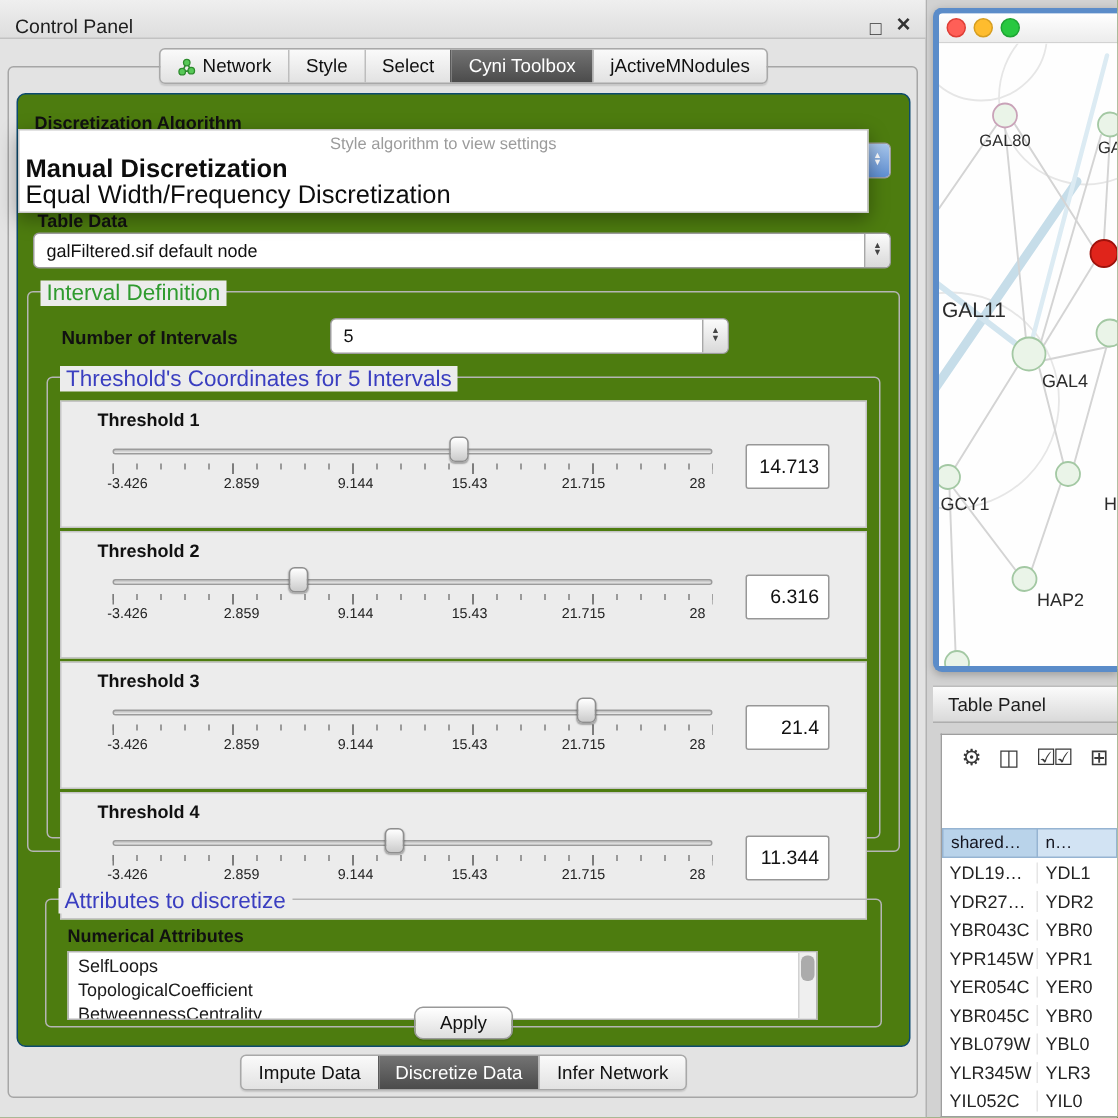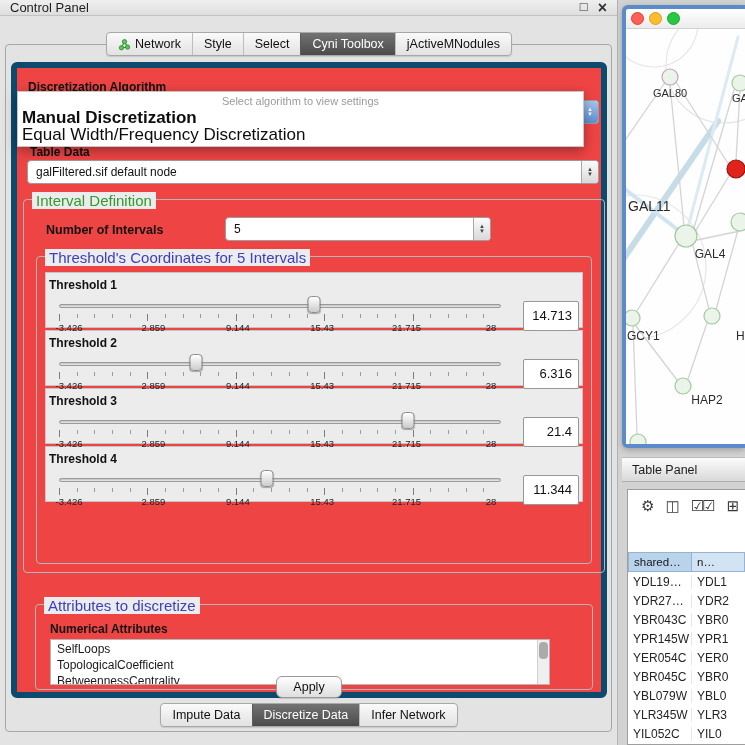--- a/index.html
+++ b/index.html
@@ -2,37 +2,37 @@
 <html><head>
 <meta charset="utf-8">
 <style>
   * { box-sizing: border-box; margin: 0; padding: 0; cursor: default; }
   html,body { width:745px; height:745px; }
   body { font-family: "Liberation Sans", sans-serif; background:#d6d6d6; }
   .screen { position:relative; width:745px; height:745px; overflow:hidden; background:#d2d2d2; }
 
   
   .control-panel { position:absolute; left:0; top:0; width:618px; height:745px; background:#e3e3e3; border-right:1px solid #b2b2b2; }
-  .cp-titlebar { height:16px; display:flex; align-items:flex-start; padding:0 10px; background:linear-gradient(#efefef,#dedede); border-bottom:1px solid #c2c2c2; }
+  .cp-titlebar { height:26px; display:flex; align-items:flex-end; padding:0 10px; background:linear-gradient(#efefef,#dedede); border-bottom:1px solid #c2c2c2; }
   .cp-title { font-size:13px; color:#1d1d1d; flex:1; }
   .win-ico { color:#333; margin-left:10px; font-size:13px; line-height:1; }
   .win-ico.close { font-size:16px; font-weight:bold; }
 
   .tabpane { position:absolute; left:5px; top:44px; width:607px; height:688px; border:1px solid #a6a6a6; border-radius:4px; }
 
   .tab-bar { position:absolute; left:0; width:618px; display:flex; justify-content:center; z-index:3; }
   .tab-bar.top { top:32px; }
   .tab-bar.bottom { top:703px; }
   .seg-wrap { display:flex; border:1px solid #a8a8a8; border-radius:4px; background:linear-gradient(#fafafa,#e2e2e2); overflow:hidden; box-shadow:0 1px 1px rgba(0,0,0,.12); }
   .tab { display:flex; align-items:center; gap:4px; padding:4px 11px; font-size:12.5px; color:#101010; border-left:1px solid #bdbdbd; white-space:nowrap; }
   .tab:first-child { border-left:none; }
   .tab.selected { background:linear-gradient(#737373,#4b4b4b); color:#fff; border-left-color:#5a5a5a; }
   .net-ico { width:13px; height:13px; display:block; }
 
-  .inner-panel { position:absolute; left:11px; top:62px; width:596px; height:636px; background:#ef4444; border:6px solid #0c4a6e; border-radius:6px; }
+  .inner-panel { position:absolute; left:11px; top:62px; width:596px; height:636px; background:#4d7c0f; border:1px solid #0c4a6e; border-radius:6px; }
 
   .algo-label { position:absolute; left:11px; top:12px; font-size:12px; font-weight:bold; color:#111; }
 
   
   .combo { position:absolute; height:24px; background:#fff; border:1px solid #9c9c9c; border-radius:4px; display:flex; align-items:center; overflow:hidden; }
   .combo-text { flex:1; font-size:12px; color:#111; padding-left:8px; white-space:nowrap; }
   .stepper { width:17px; align-self:stretch; border-left:1px solid #a8a8a8; background:linear-gradient(#fbfbfb,#d9d9d9); display:flex; flex-direction:column; align-items:center; justify-content:center; }
   .stepper span { font-size:6px; line-height:5px; color:#444; }
   .stepper.blue { background:linear-gradient(#a7c6ec,#5f8fd2); border-left:1px solid #5278ad; }
   .stepper.blue span { color:#fff; }
@@ -51,21 +51,21 @@
   .group { position:absolute; border:1px solid #b5b5b5; border-radius:4px; }
   .legend { position:absolute; top:-8px; left:8px; background:#ececec; padding:0 4px; font-size:15px; }
   .legend.green { color:#2f9b2f; }
   .legend.blue { color:#3a3ec0; }
   .fs-interval { left:6px; top:131px; width:582px; height:374px; }
   .noi-label { position:absolute; left:22px; top:23px; font-size:12.5px; font-weight:bold; color:#111; }
   .combo-intervals { left:201px; top:17px; width:266px; }
   .fs-thresh { left:12px; top:56px; width:556px; height:308px; }
   .thresholds-container { position:absolute; left:8px; right:8px; top:15px; }
 
-  .th-block { border:1px solid #c5c5c5; background:#ececec; height:56px; margin-bottom:2px; padding:5px 3px; }
+  .th-block { border:1px solid #c5c5c5; background:#ececec; height:85px; margin-bottom:2px; padding:5px 24px; }
   .th-label { font-size:12px; font-weight:bold; color:#111; margin-bottom:3px; }
   .th-row { display:flex; align-items:center; }
   .slider { position:relative; flex:1; height:42px; margin-right:12px; }
   .track { position:absolute; left:10px; right:10px; top:9px; height:4px; background:linear-gradient(#bdbdbd,#ededed); border:1px solid #9b9b9b; border-radius:3px; }
   .thumb { position:absolute; top:1px; width:13px; height:17px; background:linear-gradient(#ffffff,#cbcbcb); border:1px solid #8e8e8e; border-radius:4px; box-shadow:0 1px 1px rgba(0,0,0,.3); transform:translateX(-50%); }
   .ticks-minor, .ticks-major { position:absolute; left:10px; right:10px; top:19px; }
   .ticks-minor { height:4px; background-image:repeating-linear-gradient(to right,#9a9a9a 0,#9a9a9a 1px,transparent 1px,transparent 4%); }
   .ticks-major { height:7px; background-image:repeating-linear-gradient(to right,#7d7d7d 0,#7d7d7d 1px,transparent 1px,transparent 20%); }
   .scale { position:absolute; left:10px; right:10px; top:27px; height:12px; }
   .scale-label { position:absolute; transform:translateX(-50%); font-size:9.5px; color:#222; white-space:nowrap; }
@@ -150,21 +150,21 @@
 
       <div class="combo combo-behind">
         <span class="combo-text"></span>
         <span class="stepper blue">
             <span>▲</span>
             <span>▼</span>
           </span>
       </div>
 
       <div class="algo-popup">
-        <div class="popup-placeholder">Select algorithm to view settings</div>
+        <div class="popup-placeholder">Style algorithm to view settings</div>
         <div>
             <div class="popup-item bold">Manual Discretization</div>
             <div class="popup-item">Equal Width/Frequency Discretization</div>
           </div>
       </div>
 
       <div class="table-data-label">Table Data</div>
       <div class="combo combo-tabledata">
         <span class="combo-text">galFiltered.sif default node</span>
         <span class="stepper">

